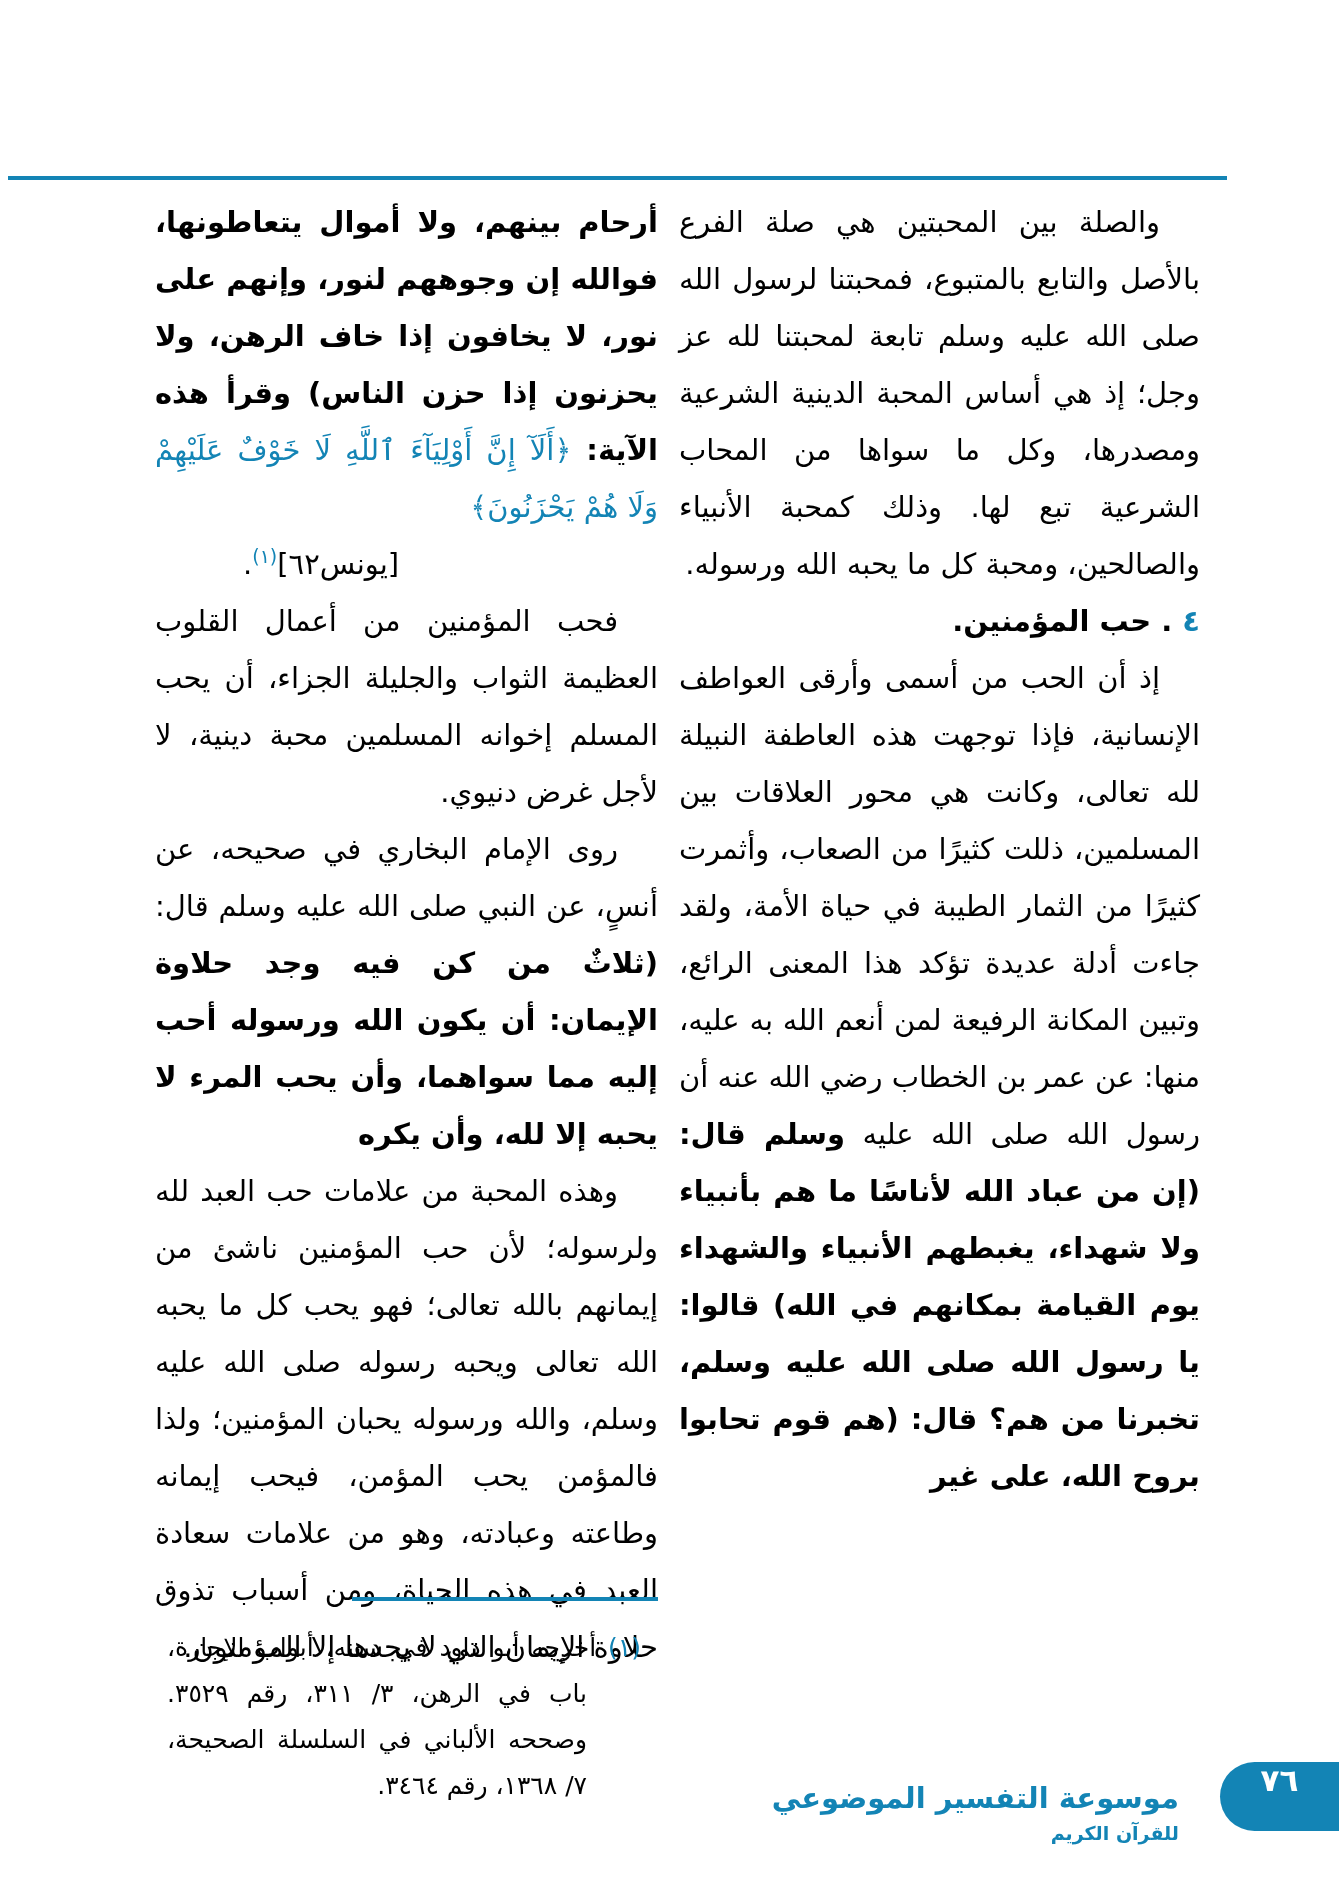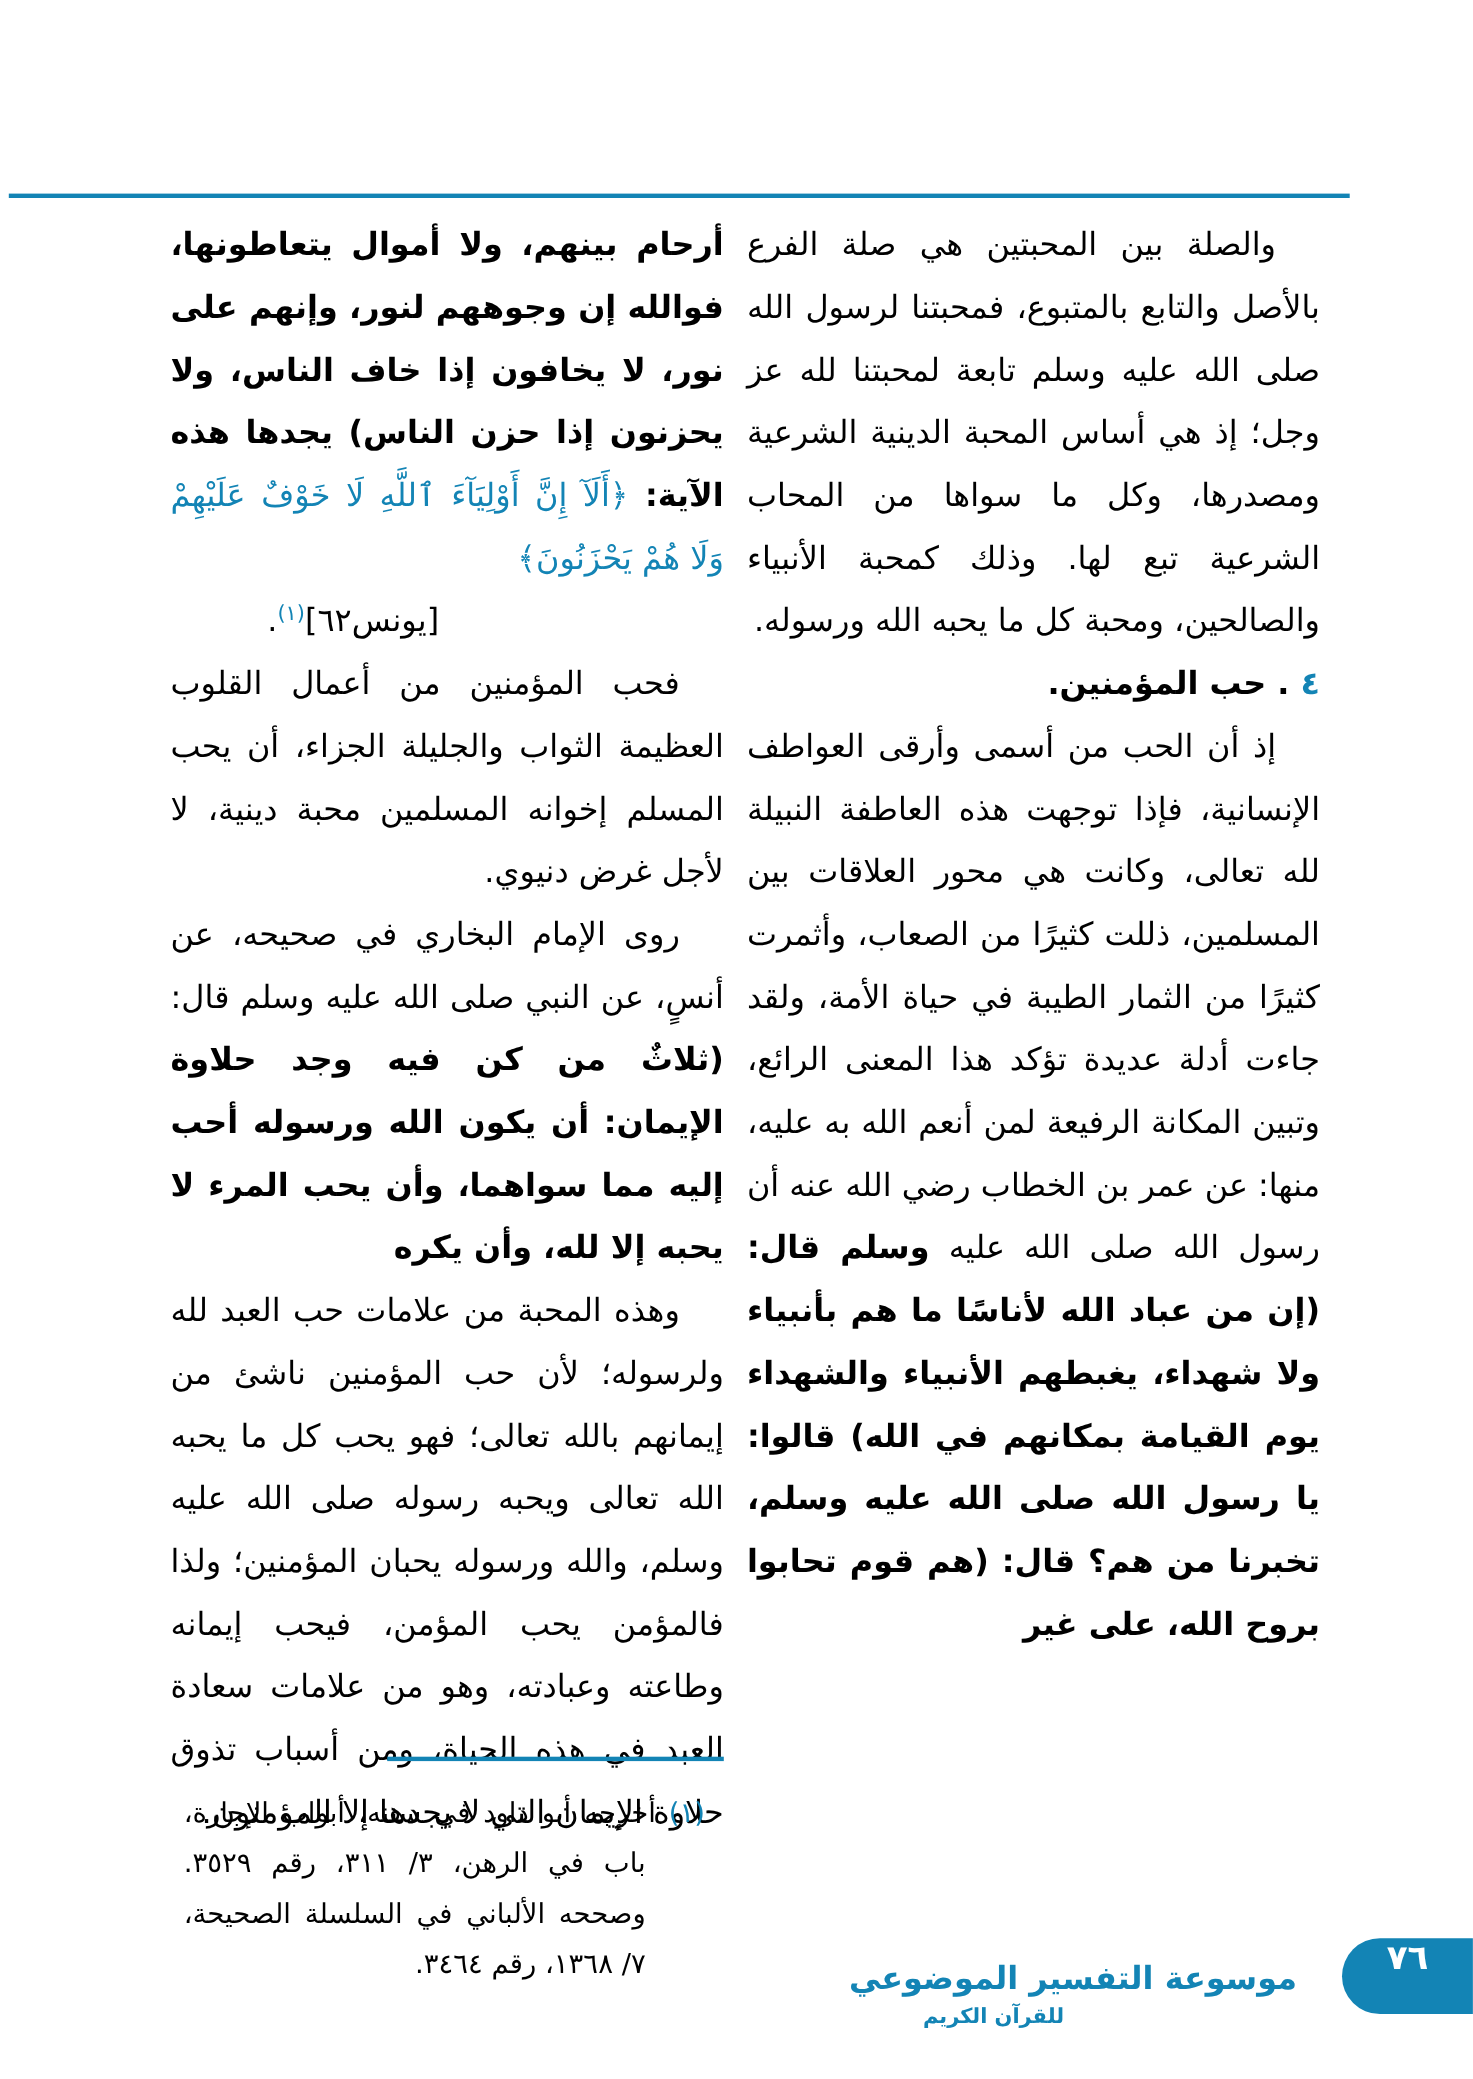--- a/index.html
+++ b/index.html
@@ -49,21 +49,21 @@
   .footnotes{
     position:absolute;top:1613px;right:686px;width:498px;
     font-size:25px;line-height:46px;text-align:justify;
   }
   .footnote{padding-right:54px;text-indent:-54px;margin:12px;}
   .footnote .marker{color:var(--accent);}
 
   
   .logo{
     position:absolute;top:1772px;right:160px;width:340px;
-    text-align:left;color:var(--accent);
+    text-align:right;color:var(--accent);
   }
   .logo-title{font-size:29px;font-weight:bold;line-height:1.8;white-space:nowrap;}
   .logo-sub{font-size:19px;font-weight:bold;line-height:1;}
   .badge{
     position:absolute;top:1762px;right:0;width:119px;height:69px;
     background:var(--accent);border-radius:35px 0 0 35px;
     display:flex;justify-content:center;
     color:#ffffff;font-size:31px;font-weight:bold;
   }
 </style>
@@ -74,21 +74,21 @@
 
   <div class="header-rule"></div>
 
   <div class="col col-right">
     <p><span>والصلة بين المحبتين هي صلة الفرع بالأصل والتابع بالمتبوع، فمحبتنا لرسول الله صلى الله عليه وسلم تابعة لمحبتنا لله عز وجل؛ إذ هي أساس المحبة الدينية الشرعية ومصدرها، وكل ما سواها من المحاب الشرعية تبع لها. وذلك كمحبة الأنبياء والصالحين، ومحبة كل ما يحبه الله ورسوله.</span></p>
     <p class="heading cont"><span class="num">٤</span><span> . حب المؤمنين.</span></p>
     <p><span>إذ أن الحب من أسمى وأرقى العواطف الإنسانية، فإذا توجهت هذه العاطفة النبيلة لله تعالى، وكانت هي محور العلاقات بين المسلمين، ذللت كثيرًا من الصعاب، وأثمرت كثيرًا من الثمار الطيبة في حياة الأمة، ولقد جاءت أدلة عديدة تؤكد هذا المعنى الرائع، وتبين المكانة الرفيعة لمن أنعم الله به عليه، منها: عن عمر بن الخطاب رضي الله عنه أن رسول الله صلى الله عليه </span><b>وسلم قال: (إن من عباد الله لأناسًا ما هم بأنبياء ولا شهداء، يغبطهم الأنبياء والشهداء يوم القيامة بمكانهم في الله) قالوا: يا رسول الله صلى الله عليه وسلم، تخبرنا من هم؟ قال: (هم قوم تحابوا بروح الله، على غير</b></p>
   </div>
 
   <div class="col col-left">
-    <p class="cont"><b>أرحام بينهم، ولا أموال يتعاطونها، فوالله إن وجوههم لنور، وإنهم على نور، لا يخافون إذا خاف الناس، ولا يحزنون إذا حزن الناس) يجدها هذه الآية: </b><span class="quran">﴿أَلَآ إِنَّ أَوْلِيَآءَ ٱللَّهِ لَا خَوْفٌ عَلَيْهِمْ وَلَا هُمْ يَحْزَنُونَ﴾</span></p>
+    <p class="cont"><b>أرحام بينهم، ولا أموال يتعاطونها، فوالله إن وجوههم لنور، وإنهم على نور، لا يخافون إذا خاف الرهن، ولا يحزنون إذا حزن الناس) وقرأ هذه الآية: </b><span class="quran">﴿أَلَآ إِنَّ أَوْلِيَآءَ ٱللَّهِ لَا خَوْفٌ عَلَيْهِمْ وَلَا هُمْ يَحْزَنُونَ﴾</span></p>
     <p class="cite-line"><span>[يونس٦٢]</span><sup class="fn-ref">(١)</sup><span>.</span></p>
     <p><span>فحب المؤمنين من أعمال القلوب العظيمة الثواب والجليلة الجزاء، أن يحب المسلم إخوانه المسلمين محبة دينية، لا لأجل غرض دنيوي.</span></p>
     <p><span>روى الإمام البخاري في صحيحه، عن أنسٍ، عن النبي صلى الله عليه وسلم قال: </span><b>(ثلاثٌ من كن فيه وجد حلاوة الإيمان: أن يكون الله ورسوله أحب إليه مما سواهما، وأن يحب المرء لا يحبه إلا لله، وأن يكره</b></p>
     <p><span>وهذه المحبة من علامات حب العبد لله ولرسوله؛ لأن حب المؤمنين ناشئ من إيمانهم بالله تعالى؛ فهو يحب كل ما يحبه الله تعالى ويحبه رسوله صلى الله عليه وسلم، والله ورسوله يحبان المؤمنين؛ ولذا فالمؤمن يحب المؤمن، فيحب إيمانه وطاعته وعبادته، وهو من علامات سعادة العبد في هذه الحياة، ومن أسباب تذوق حلاوة الإيمان التي لا يجدها إلا المؤمنون.</span></p>
   </div>
 
   <div class="footnote-sep"></div>
   <div class="footnotes">
     <p class="footnote"><span class="marker">(١)</span><span> أخرجه أبو داود في سننه، أبواب الإجارة، باب في الرهن، ٣/ ٣١١، رقم ٣٥٢٩. وصححه الألباني في السلسلة الصحيحة، ٧/ ١٣٦٨، رقم ٣٤٦٤.</span></p>
   </div>

